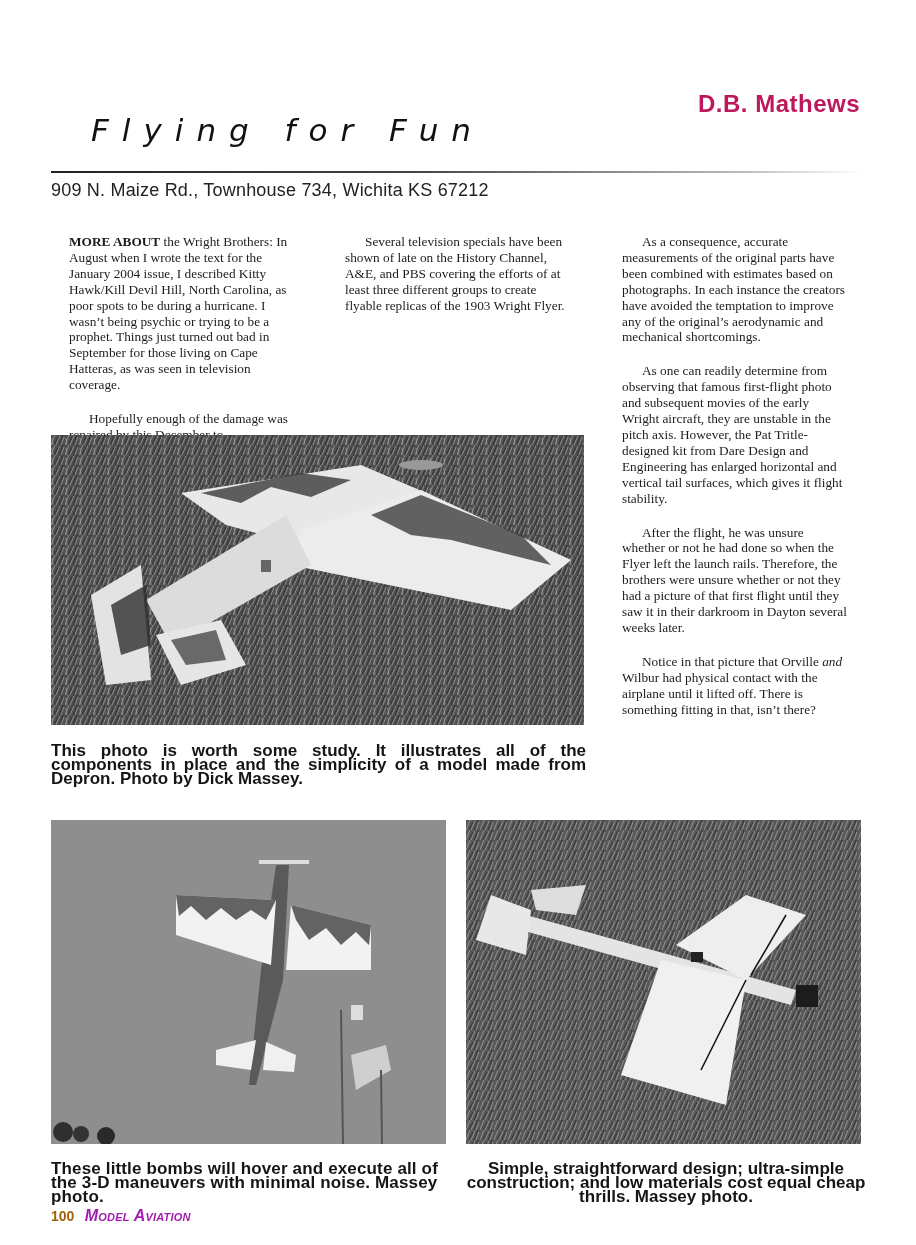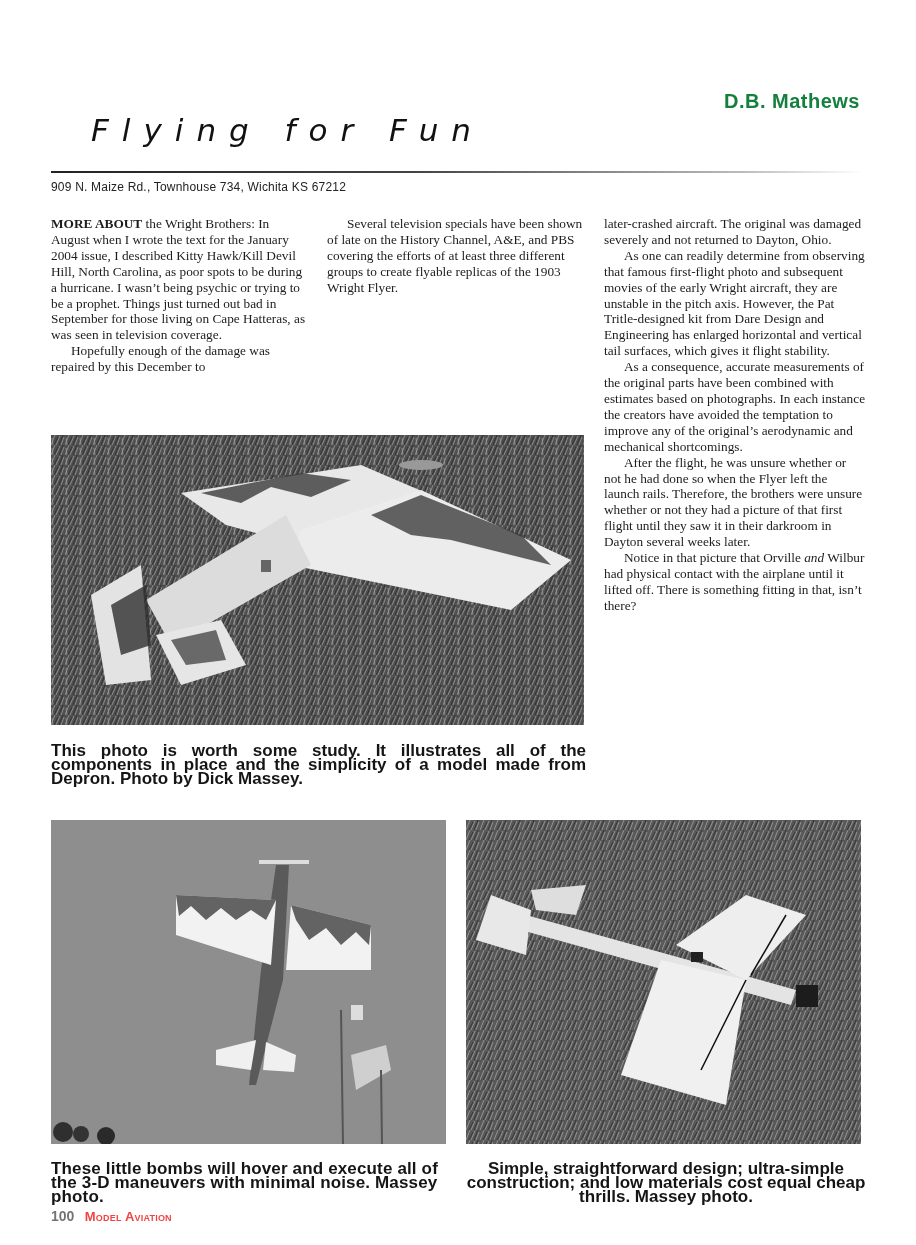--- a/index.html
+++ b/index.html
@@ -1,67 +1,66 @@
 <!DOCTYPE html>
 <html><head>
   <meta charset="utf-8">
   <style>
     html, body { margin: 0; padding: 0; background: #ffffff; }
     body { width: 916px; height: 1245px; position: relative; overflow: hidden; color: #1a1a1a; }
     .abs { position: absolute; }
 
-    .author { right: 56px; top: 90px; font-family: "Liberation Sans", sans-serif; font-weight: bold; font-size: 20px; letter-spacing: 0.5px; color: #15803d; }
+    .author { right: 56px; top: 90px; font-family: "Liberation Sans", sans-serif; font-weight: bold; font-size: 24px; letter-spacing: 0.5px; color: #be185d; }
     .col-title { left: 52px; top: 112px; font-family: "DejaVu Sans", sans-serif; font-style: italic; font-size: 31px; letter-spacing: 13px; color: #111; white-space: nowrap; margin-left: 39px; }
     .rule { left: 51px; top: 171px; width: 812px; height: 2px; background: linear-gradient(to right, #222 0%, #444 45%, #bbb 85%, #fff 100%); }
-    .address { left: 51px; top: 180px; font-family: "Liberation Sans", sans-serif; font-size: 12px; color: #222; letter-spacing: 0.2px; }
+    .address { left: 51px; top: 180px; font-family: "Liberation Sans", sans-serif; font-size: 18px; color: #222; letter-spacing: 0.2px; }
 
     .col { font-family: "Liberation Serif", serif; font-size: 13.3px; line-height: 15.9px; color: #1c1c1c; width: 258px; }
-    .col p { margin: 0; text-indent: 20px; }
+    .col p { margin: 18px; text-indent: 20px; }
     .col p.first { text-indent: 0; }
     .col1 { left: 51px; top: 216px; }
     .col2 { left: 327px; top: 216px; }
     .col3 { left: 604px; top: 216px; width: 262px; }
     .lead { font-weight: bold; }
 
     .photo { overflow: hidden; }
     .photo1 { left: 51px; top: 435px; width: 533px; height: 290px; background: #5a5a5a; }
     .photo2 { left: 51px; top: 820px; width: 395px; height: 324px; background: #8f8f8f; }
     .photo3 { left: 466px; top: 820px; width: 395px; height: 324px; background: #5c5c5c; }
     .photo svg { width: 100%; height: 100%; display: block; }
 
     .caption { font-family: "Liberation Sans", sans-serif; font-weight: bold; font-size: 17px; line-height: 14px; color: #151515; }
     .cap1 { left: 51px; top: 744px; width: 535px; text-align: justify; }
     .cap2 { left: 51px; top: 1162px; width: 398px; letter-spacing: 0.15px; }
     .cap3 { left: 466px; top: 1162px; width: 400px; text-align: center; }
 
     .footer { left: 51px; top: 1207px; font-family: "Liberation Sans", sans-serif; white-space: nowrap; }
-    .page-num { font-size: 14px; font-weight: bold; color: #737373; }
-    .mag { font-size: 13px; font-weight: bold; letter-spacing: 0.2px; margin-left: 6px; font-variant: small-caps; color: #ef4444; }
+    .page-num { font-size: 14px; font-weight: bold; color: #a16207; }
+    .mag { font-size: 16px; font-weight: bold; font-style: italic; letter-spacing: 0.2px; margin-left: 6px; font-variant: small-caps; color: #a21caf; }
   </style>
 </head>
 <body>
 
 <div class="abs author">D.B. Mathews</div>
 <div class="abs col-title">Flying for Fun</div>
 <div class="abs rule"></div>
 <div class="abs address">909 N. Maize Rd., Townhouse 734, Wichita KS 67212</div>
 
 <div class="abs col col1">
   <p class="first"><span class="lead">MORE ABOUT</span><span> the Wright Brothers: In August when I wrote the text for the January 2004 issue, I described Kitty Hawk/Kill Devil Hill, North Carolina, as poor spots to be during a hurricane. I wasn’t being psychic or trying to be a prophet. Things just turned out bad in September for those living on Cape Hatteras, as was seen in television coverage.</span></p>
   <p>Hopefully enough of the damage was repaired by this December to</p>
 </div>
 
 <div class="abs col col2">
   <p>Several television specials have been shown of late on the History Channel, A&amp;E, and PBS covering the efforts of at least three different groups to create flyable replicas of the 1903 Wright Flyer.</p>
 </div>
 
 <div class="abs col col3">
-  <p class="first">later-crashed aircraft. The original was damaged severely and not returned to Dayton, Ohio.</p>
+  <p>As a consequence, accurate measurements of the original parts have been combined with estimates based on photographs. In each instance the creators have avoided the temptation to improve any of the original’s aerodynamic and mechanical shortcomings.</p>
   <p>As one can readily determine from observing that famous first-flight photo and subsequent movies of the early Wright aircraft, they are unstable in the pitch axis. However, the Pat Tritle-designed kit from Dare Design and Engineering has enlarged horizontal and vertical tail surfaces, which gives it flight stability.</p>
-  <p>As a consequence, accurate measurements of the original parts have been combined with estimates based on photographs. In each instance the creators have avoided the temptation to improve any of the original’s aerodynamic and mechanical shortcomings.</p>
   <p>After the flight, he was unsure whether or not he had done so when the Flyer left the launch rails. Therefore, the brothers were unsure whether or not they had a picture of that first flight until they saw it in their darkroom in Dayton several weeks later.</p>
   <p><span>Notice in that picture that Orville </span><em>and</em><span> Wilbur had physical contact with the airplane until it lifted off. There is something fitting in that, isn’t there?</span></p>
 </div>
 
 <div class="abs photo photo1">
   <svg viewBox="0 0 533 290" preserveAspectRatio="none">
     <defs>
       <pattern id="grass1" width="14" height="10" patternUnits="userSpaceOnUse">
         <rect width="14" height="10" fill="#4f4f4f"></rect>
         <path d="M0 10 L4 0 M5 10 L9 1 M10 10 L13 2 M2 10 L1 3" stroke="#9a9a9a" stroke-width="0.8"></path>

